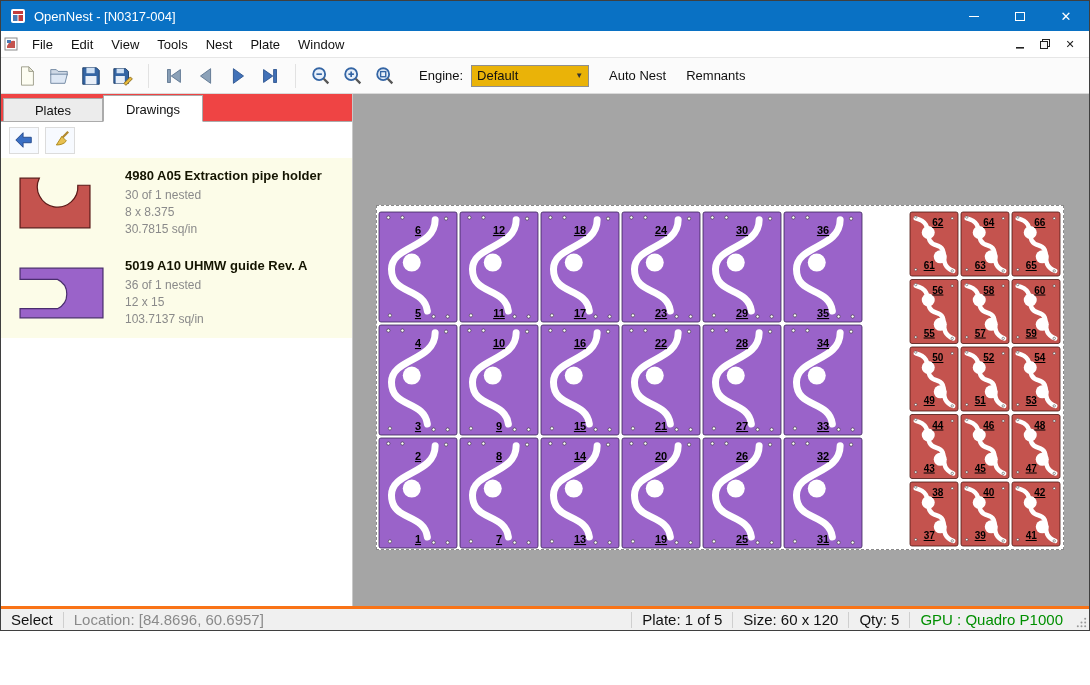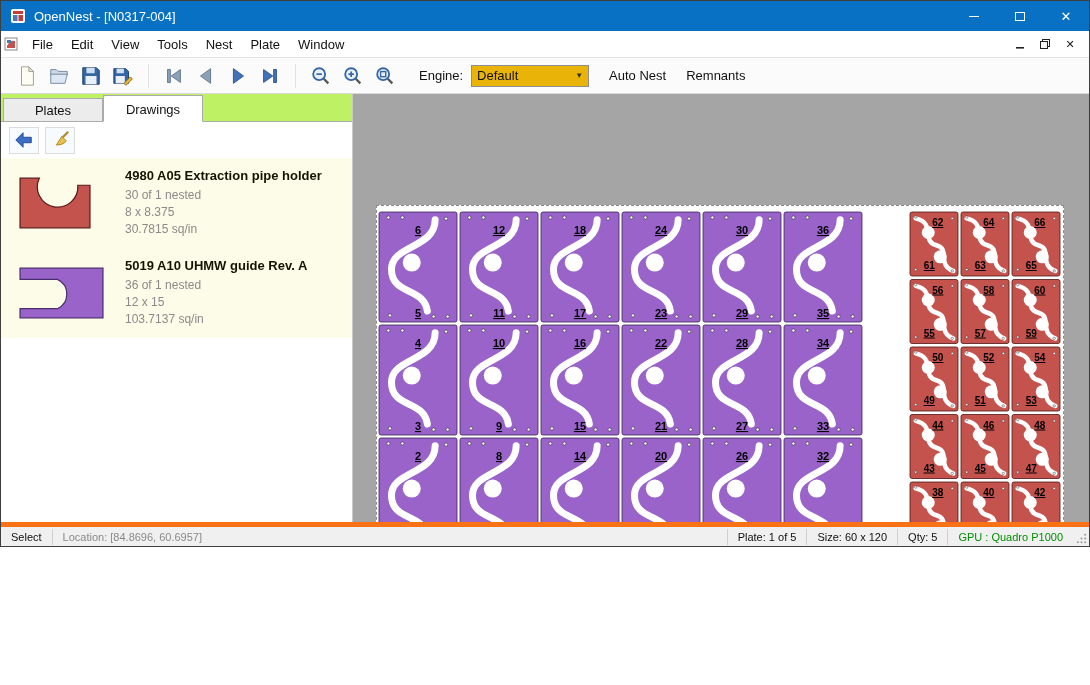--- a/index.html
+++ b/index.html
@@ -1,18 +1,18 @@
 <!DOCTYPE html>
 <html><head>
 <meta charset="utf-8">
 <style>
   *{box-sizing:border-box;margin:0;padding:0}
   html,body{width:1090px;height:685px;overflow:hidden}
   body{font-family:"Liberation Sans",sans-serif;font-size:13px;background:#fff;color:#111}
-  .window{width:1090px;height:547px;display:flex;flex-direction:column;border:1px solid #3f3f3f}
+  .window{width:1090px;height:631px;display:flex;flex-direction:column;border:1px solid #3f3f3f}
 
   
   .titlebar{flex:0 0 30px;height:30px;display:flex;align-items:center;color:#fff;background:#0971c4}
   .app-icon{margin:0 8px 0 9px;display:flex}
   .titlebar .title{font-size:13px}
   .win-btns{margin-left:auto;display:flex;height:100%}
   .win-btn{width:46px;height:100%;display:flex;align-items:center;justify-content:center;background:transparent;border:none;color:#fff;font-size:13px;cursor:pointer}
   .min-glyph{display:block;width:10px;height:1px;background:#fff}
   .max-glyph{display:block;width:10px;height:9px;border:1px solid #fff}
 
@@ -29,39 +29,39 @@
   .tb-sep{width:1px;height:24px;background:#e2e2e2;margin:0 9px}
   .engine-label{font-weight:normal;margin:0 8px 0 18px}
   .combo{width:118px;height:22px;border:1px solid #8f8f8f;background:#eab308;display:flex;align-items:center;padding:0 5px;cursor:pointer}
   .combo .val{flex:1;font-size:13px}
   .combo .chev{font-size:8px;color:#333}
   .tb-text{margin-left:20px;cursor:pointer}
 
   
   .main{flex:1;display:flex;min-height:0}
   .left-panel{flex:0 0 352px;width:352px;background:#fff;border-right:1px solid #c9c9c9;display:flex;flex-direction:column}
-  .tabstrip{flex:0 0 28px;height:28px;background:#bef264;border-bottom:1px solid #ababab;display:flex;align-items:flex-end;padding-left:2px}
+  .tabstrip{flex:0 0 28px;height:28px;background:#ef4444;border-bottom:1px solid #ababab;display:flex;align-items:flex-end;padding-left:2px}
   .tab{height:23px;line-height:23px;min-width:100px;text-align:center;background:#ececec;border:1px solid #ababab;border-bottom:none;cursor:pointer}
   .tab.active{height:27px;line-height:27px;background:#fff;margin-bottom:-1px;border-bottom:1px solid #fff}
   .panel-toolbar{flex:0 0 36px;display:flex;align-items:center;gap:6px;padding-left:8px;background:#fff}
   .pt-btn{width:30px;height:27px;border:1px solid #dcdcdc;background:#f7faff;display:flex;align-items:center;justify-content:center;cursor:pointer}
   .draw-list{background:#fcfce8}
   .draw-item{display:flex;gap:12px;padding:10px 10px 10px 16px;cursor:pointer}
   .thumb{flex:0 0 96px;display:flex;align-items:center;justify-content:flex-start}
   .dtext .t{font-weight:bold;font-size:13px;color:#141400;margin-bottom:4px}
   .dtext .m{font-size:12px;color:#8a8a8a;line-height:17px}
 
   .canvas{flex:1;position:relative;background:#a5a5a5;overflow:hidden}
   .plate{position:absolute;left:23px;top:111px;width:688px;height:345px;background:#fff;border:1px dashed #8a8a8a}
   #plate-svg{position:absolute;left:0;top:0}
   #plate-svg text.pn{font-family:"Liberation Sans",sans-serif;font-size:11px;font-weight:bold;text-anchor:middle;text-decoration:underline;fill:#000}
   #plate-svg text.pns{font-size:10px}
 
   
-  .statusbar{flex:0 0 24px;height:24px;display:flex;align-items:center;background:#f0f0f0;border-top:5px solid #f97316;font-size:11px}
+  .statusbar{flex:0 0 24px;height:24px;display:flex;align-items:center;background:#f0f0f0;border-top:3px solid #f97316;font-size:15px}
   .sb{padding:0 10px;height:16px;line-height:16px;display:inline-block}
   .sb-mode{border-right:1px solid #cfcfcf;min-width:48px}
   .sb-loc{color:#8a8a8a}
   .sb-spacer{flex:1}
   .sb-r{border-left:1px solid #cfcfcf}
   .grip{width:16px;height:100%;display:flex;align-items:flex-end;justify-content:flex-end;padding:2px}
 </style>
 </head>
 <body>
 

